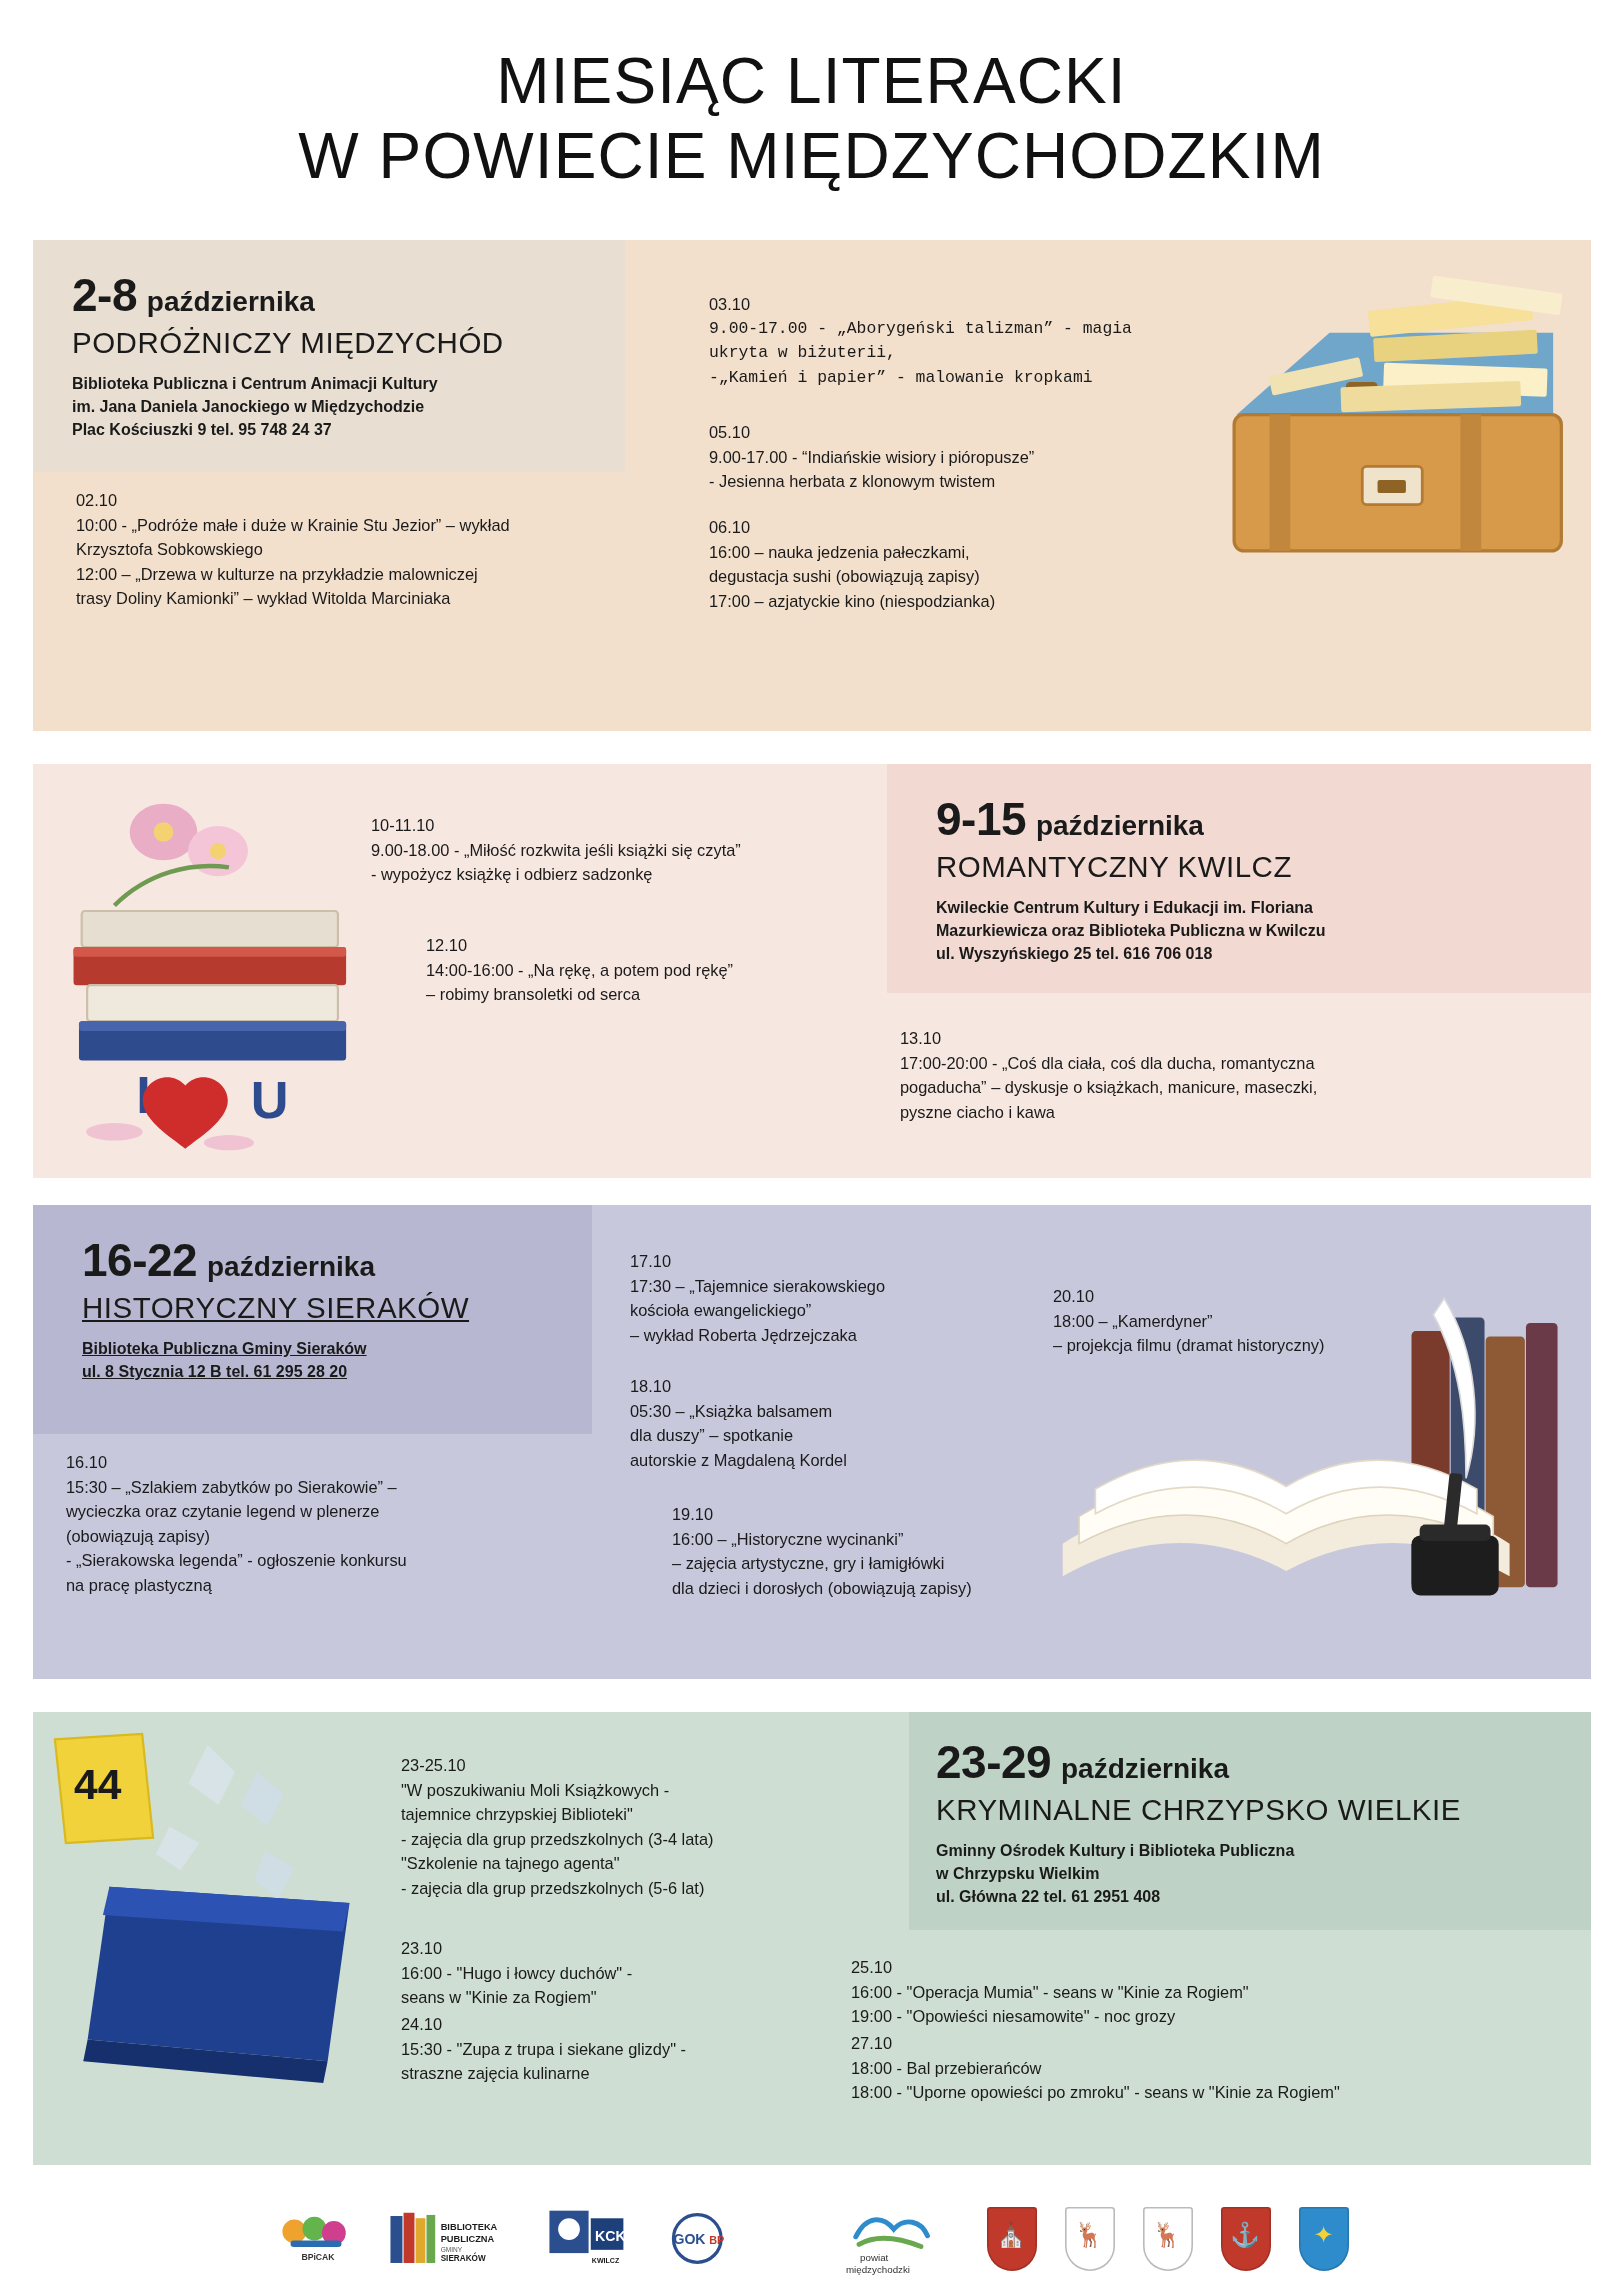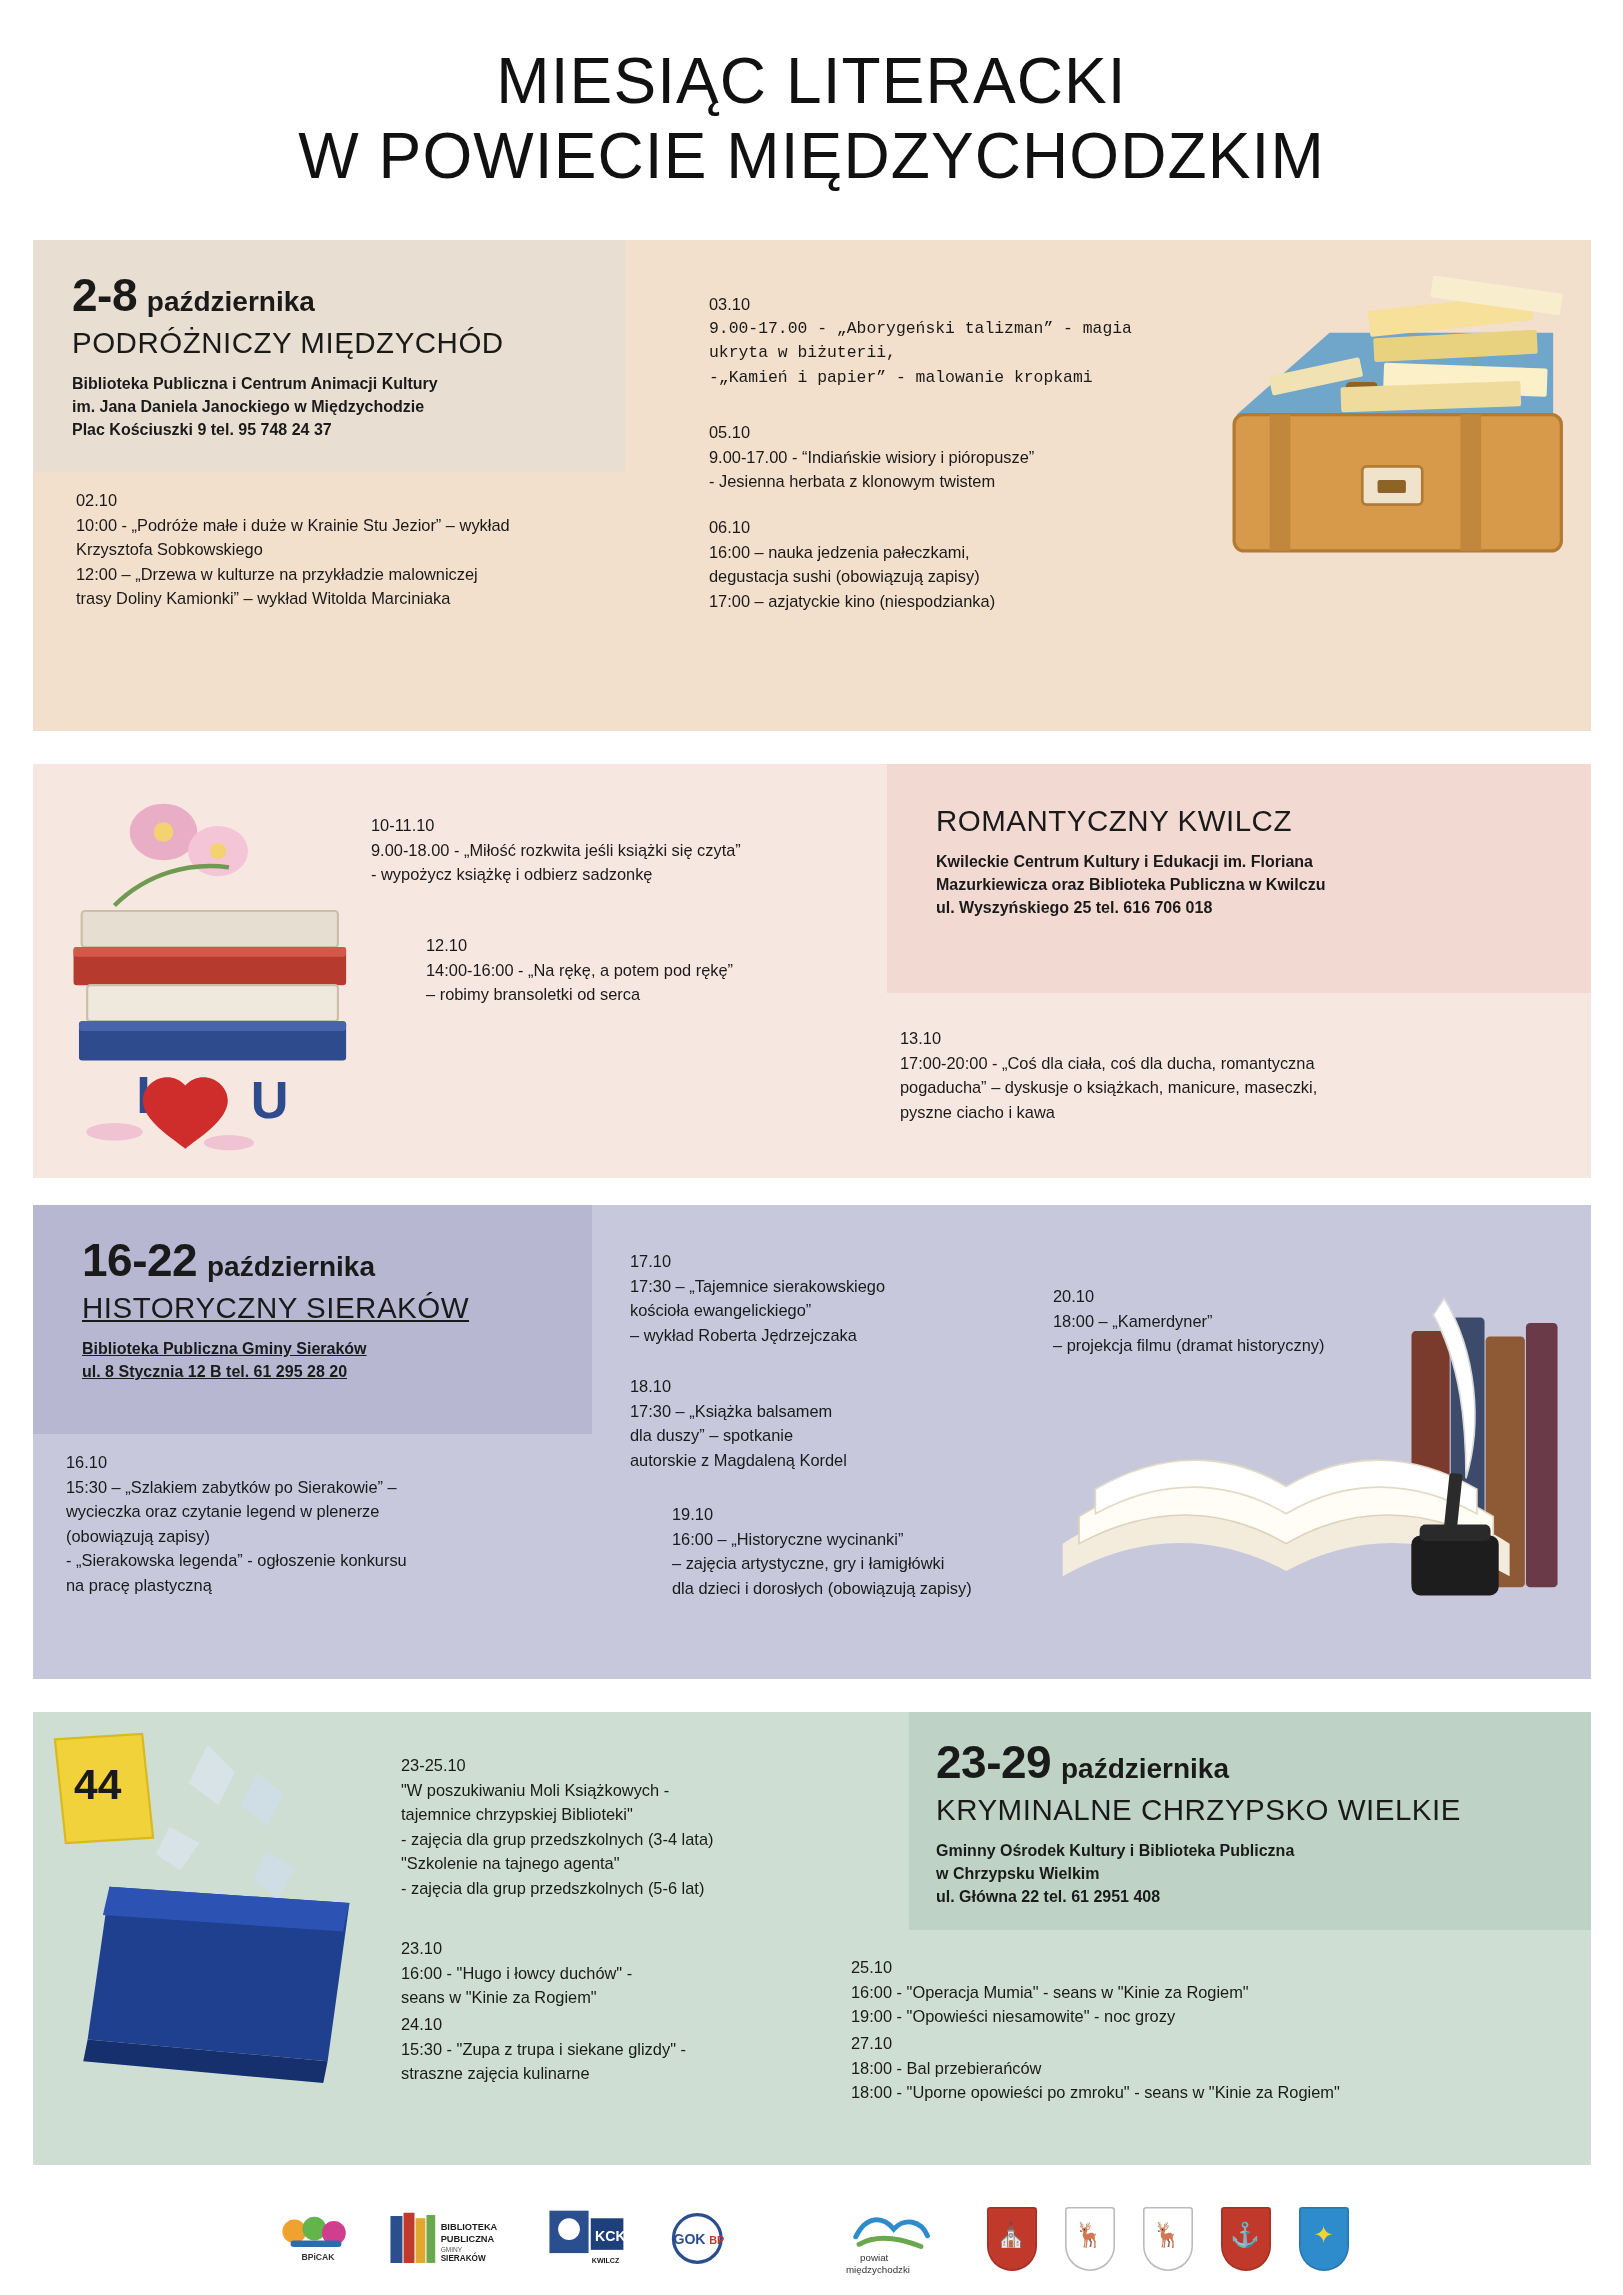--- a/index.html
+++ b/index.html
@@ -271,20 +271,23 @@
         <rect x="420" y="45" width="240" height="40" rx="4" fill="#f8edcd" transform="rotate(8 420 45)"></rect>
         <rect x="118" y="230" width="170" height="36" rx="4" fill="#f0e2b2" transform="rotate(-12 118 230)"></rect>
       </g>
     </svg>
   </div>
 
   <div class="section" id="sec2">
     <div class="head-badge"></div>
 
     <div style="position:absolute;right:71px;top:32px;width:584px;">
+      <div>
+        <span class="daterange">9-15</span><span class="month">października</span>
+      </div>
       <div class="place-name">ROMANTYCZNY KWILCZ</div>
       <div class="org">
         <div>Kwileckie Centrum Kultury i Edukacji im. Floriana</div>
         <div>Mazurkiewicza oraz Biblioteka Publiczna w Kwilczu</div>
         <div>ul. Wyszyńskiego 25    tel. 616 706 018</div>
       </div>
     </div>
 
     <div class="evt" style="left:338px;top:49px;width:545px;">
       <div class="evt-date">10-11.10</div>
@@ -352,21 +355,21 @@
 
     <div class="evt" style="left:597px;top:44px;width:414px;">
       <div class="evt-date">17.10</div>
       <div class="evt-body" style="white-space:pre-line;">17:30 – „Tajemnice sierakowskiego
 kościoła ewangelickiego”
 – wykład Roberta Jędrzejczaka</div>
     </div>
 
     <div class="evt" style="left:597px;top:169px;width:393px;">
       <div class="evt-date">18.10</div>
-      <div class="evt-body" style="white-space:pre-line;">17:30 – „Książka balsamem
+      <div class="evt-body" style="white-space:pre-line;">05:30 – „Książka balsamem
 dla duszy” – spotkanie
 autorskie z Magdaleną Kordel</div>
     </div>
 
     <div class="evt" style="left:597px;top:297px;width:464px;margin-left:42px;">
       <div class="evt-date">19.10</div>
       <div class="evt-body" style="white-space:pre-line;">16:00 – „Historyczne wycinanki”
  – zajęcia artystyczne, gry i łamigłówki
 dla dzieci i dorosłych (obowiązują zapisy)</div>
     </div>

